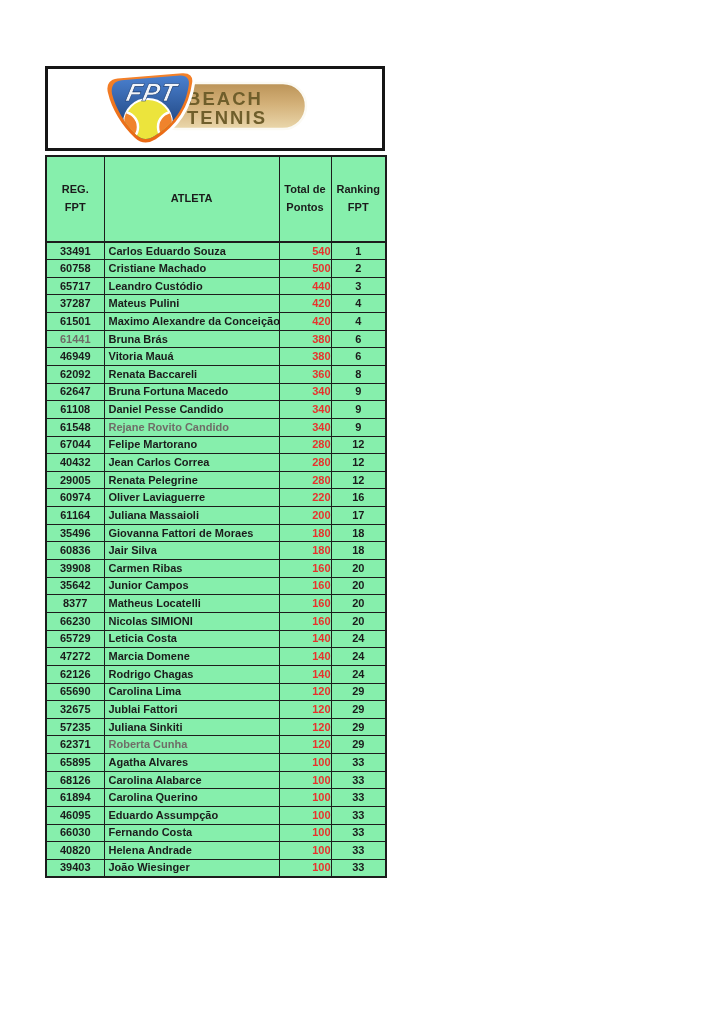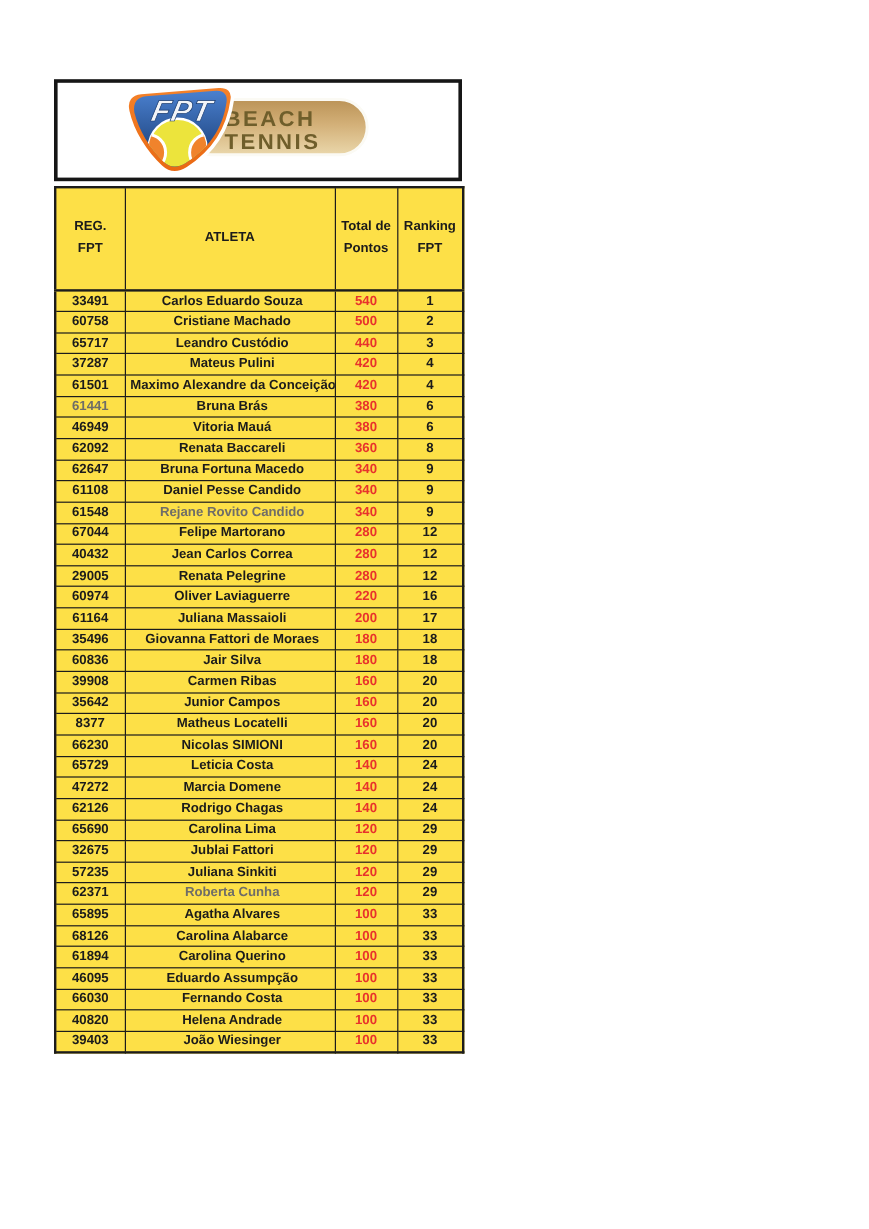--- a/index.html
+++ b/index.html
@@ -20,41 +20,41 @@
   }
   .logo-svg { margin-left: 48px; display: block; }
   .svg-text {
     font-family: "Liberation Sans", sans-serif;
   }
   table.ranking {
     position: absolute; left: 45px; top: 155px;
     width: 340px;
     border-collapse: collapse;
     table-layout: fixed;
-    background: #fde047;
+    background: #86efac;
   }
   table.ranking { border: 2px solid #1c1c1c; }
   .ranking th, .ranking td { border: 1px solid #1c1c1c; }
   .ranking thead tr { height: 86px; }
   .ranking th {
     font-size: 11px; font-weight: 700; color: #1b1b1b;
     text-align: center; vertical-align: middle;
     padding: 0 3px; line-height: 1.6;
     border-bottom: 2px solid #1c1c1c;
   }
   .ranking tbody tr { height: 17.65px; }
   .ranking td {
     font-size: 11px; font-weight: 700; color: #1b1b1b;
     padding: 0; line-height: 1;
     white-space: nowrap; overflow: hidden;
     vertical-align: middle;
   }
-  .ranking td.name { text-align: center; padding-left: 4px; }
+  .ranking td.name { text-align: left; padding-left: 4px; }
   .ranking td.reg, .ranking td.points, .ranking td.rank { text-align: center; }
-  .ranking td.points { color: var(--points-color, #e8322c); }
+  .ranking td.points { color: var(--points-color, #e8322c); text-align: right; }
   .ranking td.muted { color: var(--muted-color, #6f6d68); }
 </style>
 </head>
 <body>
 
 <div class="logo-box">
   <svg class="logo-svg" width="212" height="78" viewBox="0 0 212 78">
     <defs>
       <linearGradient id="pillGrad" x1="0" y1="0" x2="0" y2="1">
         <stop offset="0" stop-color="var(--pill-dark, #bb9357)"></stop>

